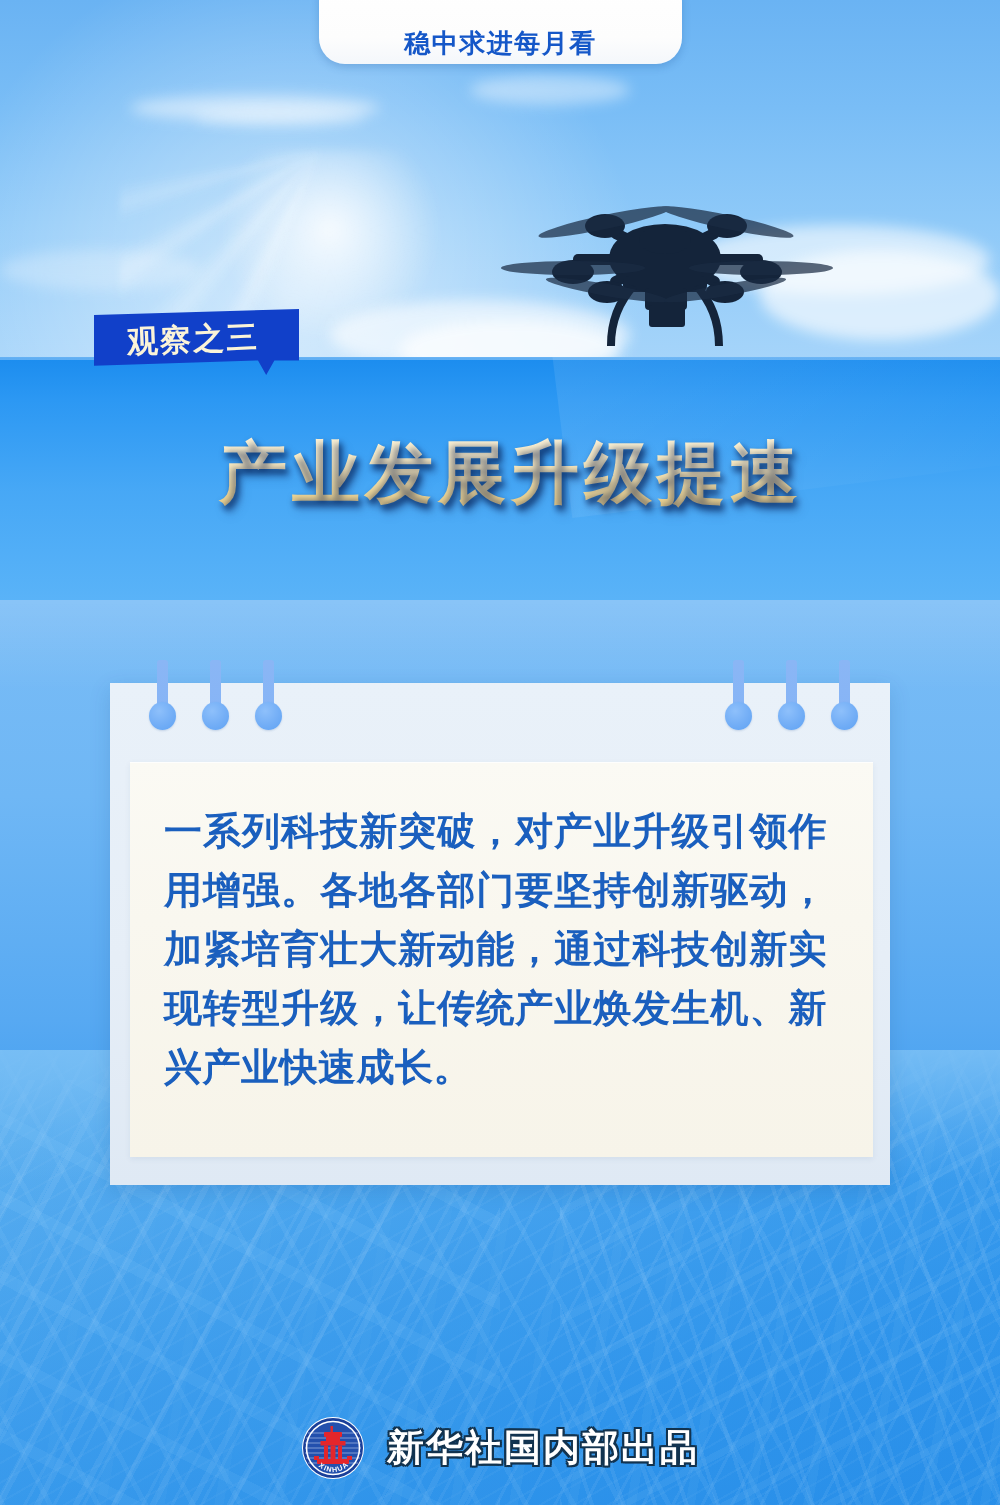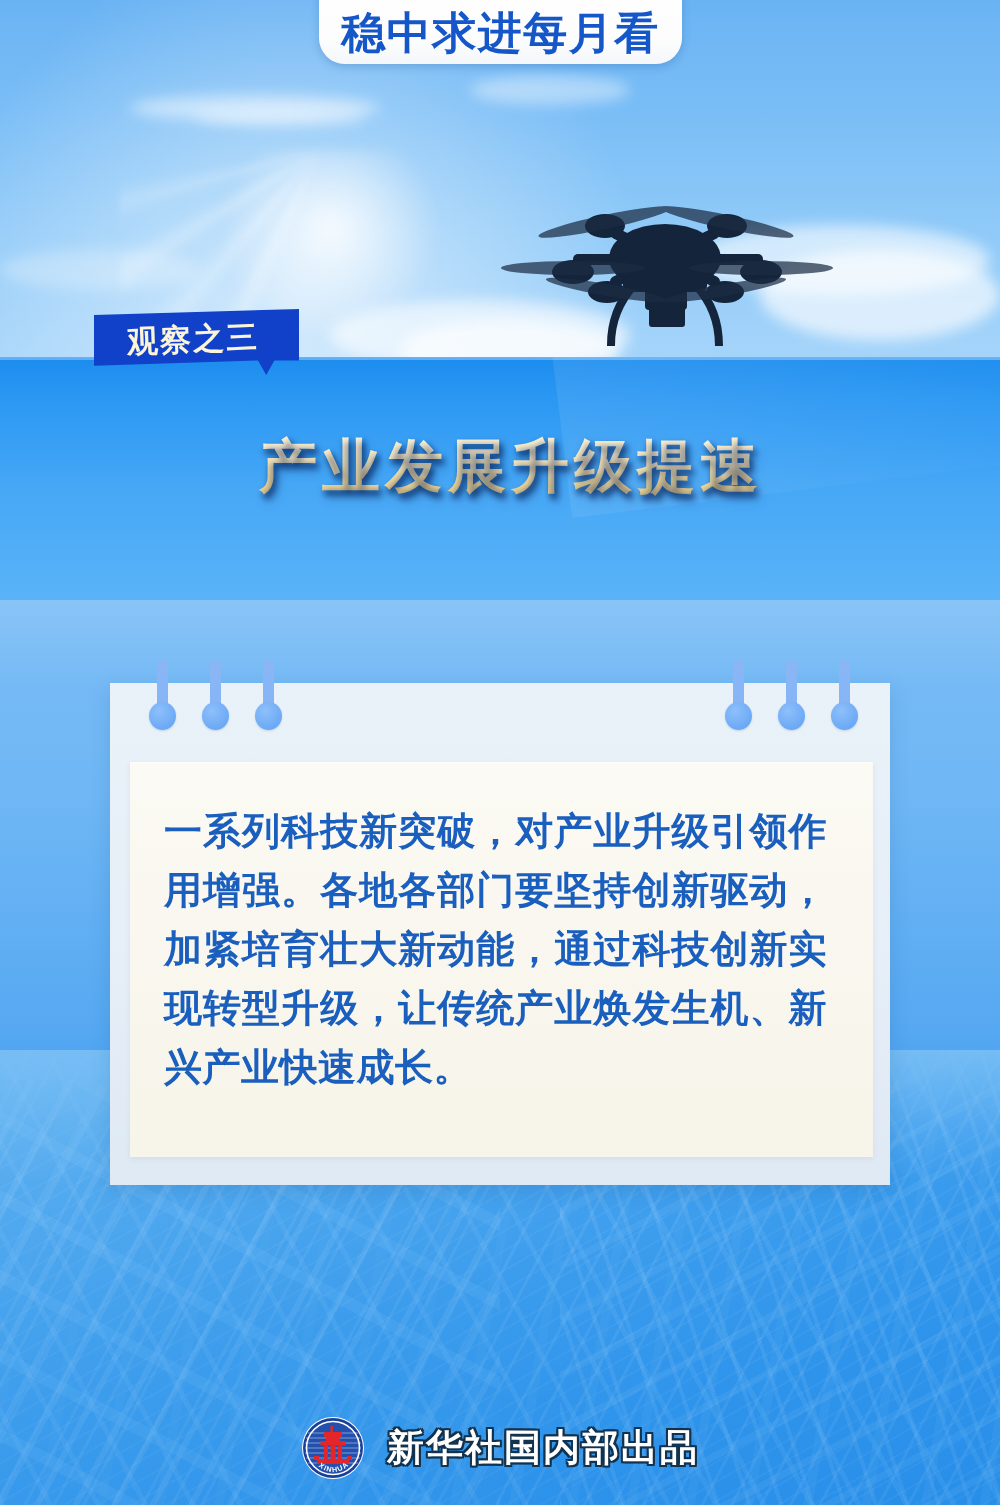--- a/index.html
+++ b/index.html
@@ -62,22 +62,22 @@
   
   .tab {
     position:absolute; left:319px; top:-24px; width:363px; height:88px;
     background:linear-gradient(180deg,#ffffff 0%,#fdfdfd 70%,#f4f7fb 100%);
     border-radius:26px;
     box-shadow:0 3px 9px rgba(20,70,140,.22);
     display:flex; align-items:flex-end; justify-content:center;
     padding-bottom:8px;
   }
   .tab-text {
-    font-family:Liberation Serif, serif;
-    font-size:44px; font-weight:bold; color:#1557c8;
+    font-family:Liberation Sans, sans-serif;
+    font-size:26px; font-weight:bold; color:#1557c8;
     letter-spacing:1.5px; line-height:1;
   }
 
   
   .band {
     position:absolute; left:0; top:357px; width:1000px; height:243px;
     background:linear-gradient(180deg,
       rgba(23,138,238,.92) 0%,
       rgba(40,150,243,.88) 18%,
       rgba(70,168,246,.80) 55%,
@@ -113,21 +113,21 @@
     letter-spacing:2px; transform:rotate(-2.4deg); padding-left:8px; padding-top:4px;
   }
 
   
   .main-title {
     position:absolute; left:0; top:428px; width:1000px; text-align:center;
     z-index:4;
   }
   .main-title span {
     font-family:Liberation Sans, sans-serif;
-    font-size:58px; font-weight:bold; letter-spacing:5px;
+    font-size:68px; font-weight:bold; letter-spacing:5px;
     background:linear-gradient(180deg,#fdf6e0 0%, #f7e9c0 40%, #efd89a 70%, #e7c87d 100%);
     -webkit-background-clip:text; background-clip:text;
     -webkit-text-fill-color:transparent; color:#f3e4bb;
     text-shadow:3px 5px 6px rgba(0,20,70,.45);
     filter:drop-shadow(2px 4px 3px rgba(0,25,80,.5));
     display:inline-block; padding-left:22px;
   }
 
   
   .mid {

